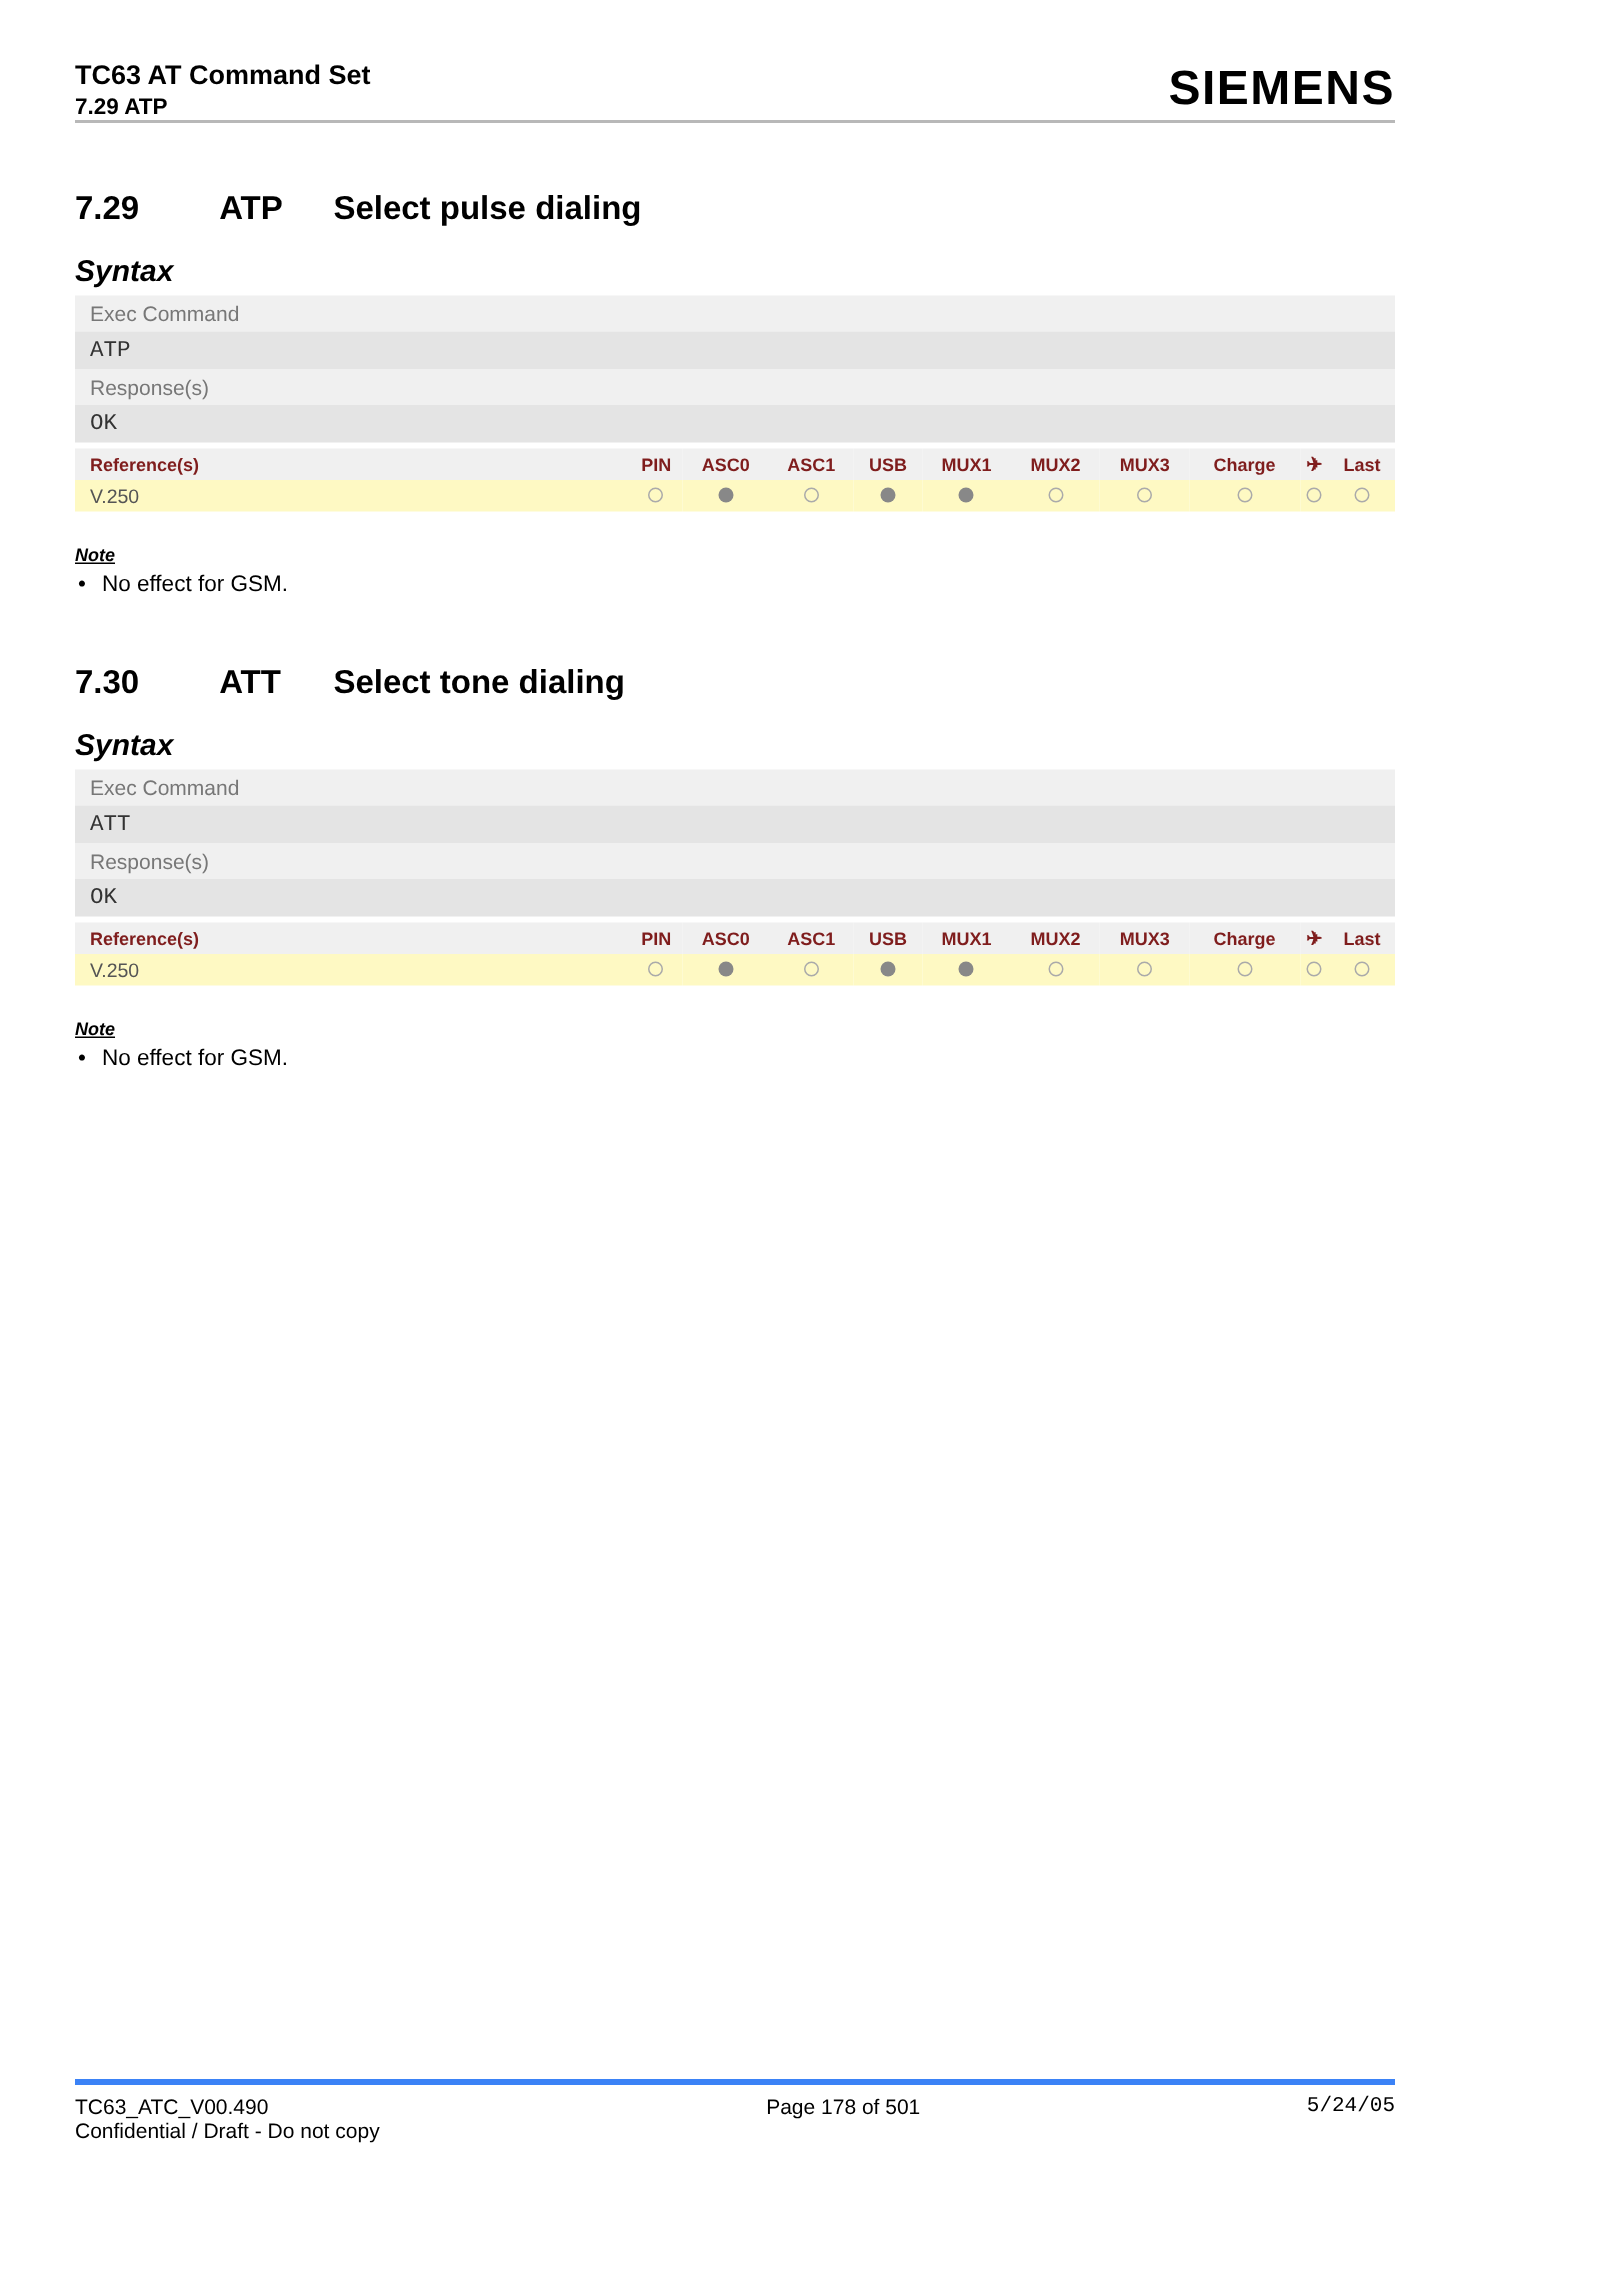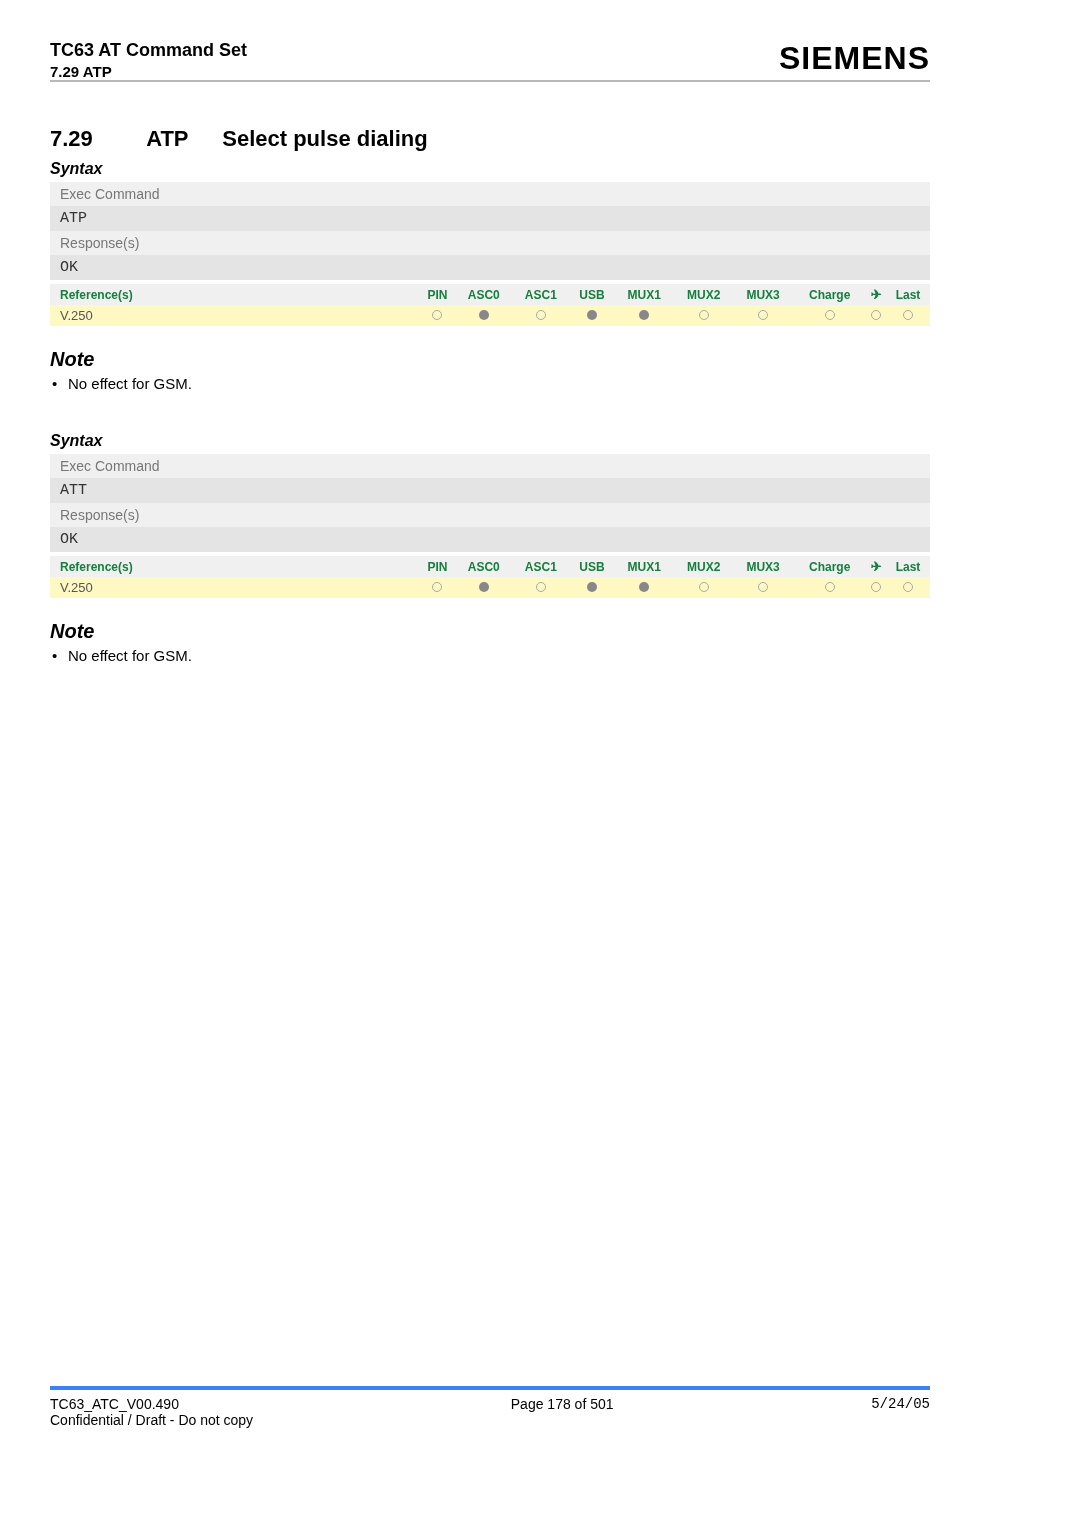--- a/index.html
+++ b/index.html
@@ -38,29 +38,30 @@
     font-size: 22px;
     font-weight: bold;
     margin-top: 44px;
     margin-bottom: 8px;
   }
   .sec-heading .num { display:inline-block; width:90px; }
   .sec-heading .cmd { display:inline-block; width:70px; }
   .syntax-label {
     font-style: italic;
     font-weight: bold;
-    font-size: 16px;
-    margin-top: 8px;
+    font-size: 20px;
+    margin-top: 18px;
     margin-bottom: 4px;
   }
   .note-label {
     font-style: italic;
     font-weight: bold;
-    font-size: 20px;
+    font-size: 12px;
     margin-top: 22px;
+    text-decoration: underline;
   }
   .note-item {
     font-size: 15px;
     margin-top: 4px;
     padding-left: 18px;
     position: relative;
   }
   .note-item::before {
     content: "•";
     position: absolute;
@@ -84,21 +85,21 @@
     border-collapse: collapse;
     margin-top: 4px;
     font-size: 13px;
   }
   .ref-table td, .ref-table th {
     padding: 3px 0;
     text-align: center;
   }
   .ref-head {
     background: #f0f0f0;
-    color: #15803d;
+    color: #7f1d1d;
     font-size: 12px;
     font-weight: normal;
   }
   .ref-body {
     background: #fef9c3;
     color: #555;
   }
   .ref-label-cell {
     text-align: left !important;
     padding-left: 10px !important;
@@ -190,20 +191,25 @@
       <td><span class="circ-open"></span></td>
     </tr>
   </tbody>
     </table>
 
   <div class="note-label">Note</div>
   <div class="note-item">No effect for GSM.</div>
 </div>
 
 <div style="margin-top:40px;">
+  <div class="sec-heading">
+    <span class="num">7.30</span>
+    <span class="cmd">ATT</span>
+    <span>Select tone dialing</span>
+  </div>
   <div class="syntax-label">Syntax</div>
 
   <div class="block1">Exec Command</div>
   <div class="block1-code">ATT</div>
   <div class="block1">Response(s)</div>
   <div class="block1-code">OK</div>
 
   <table class="ref-table">
     <tbody>
         <tr class="ref-head">

